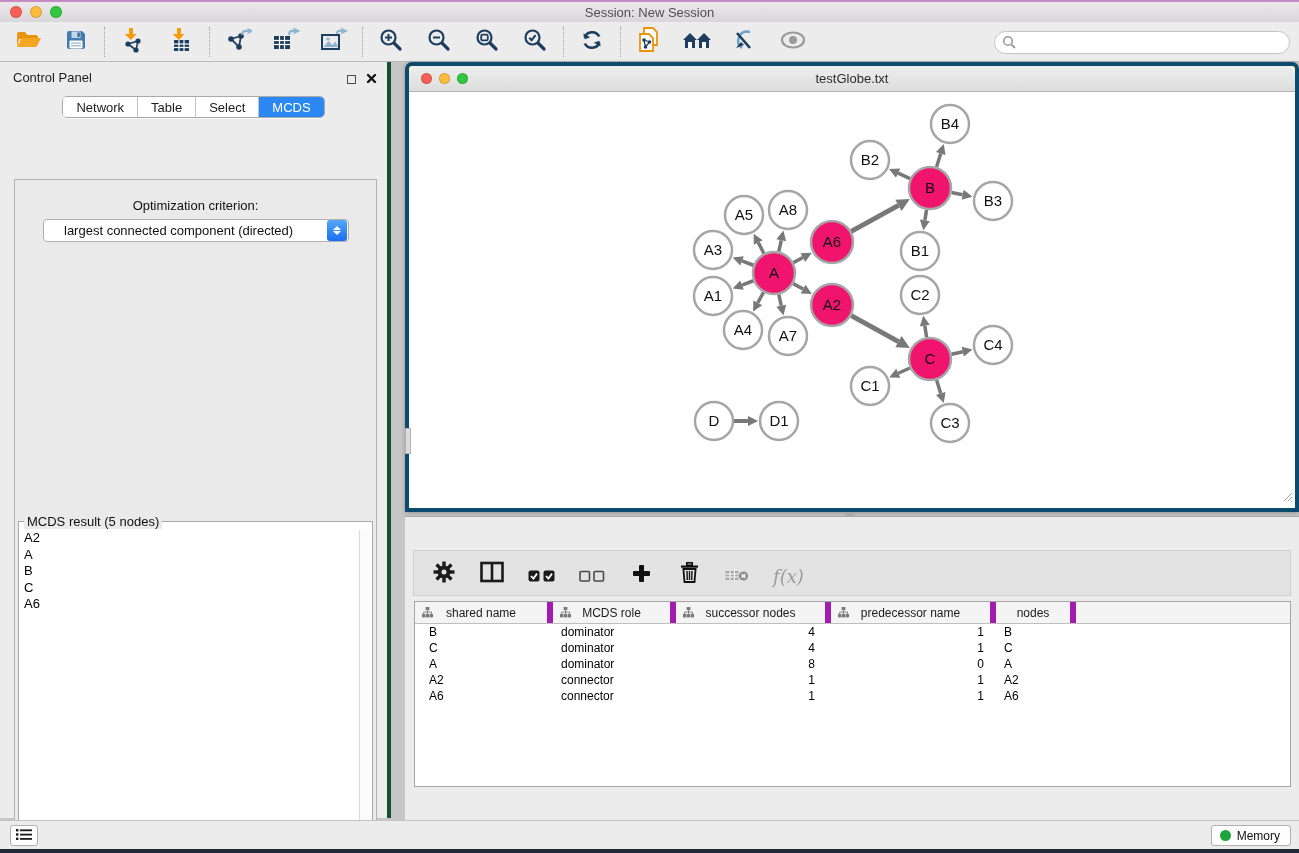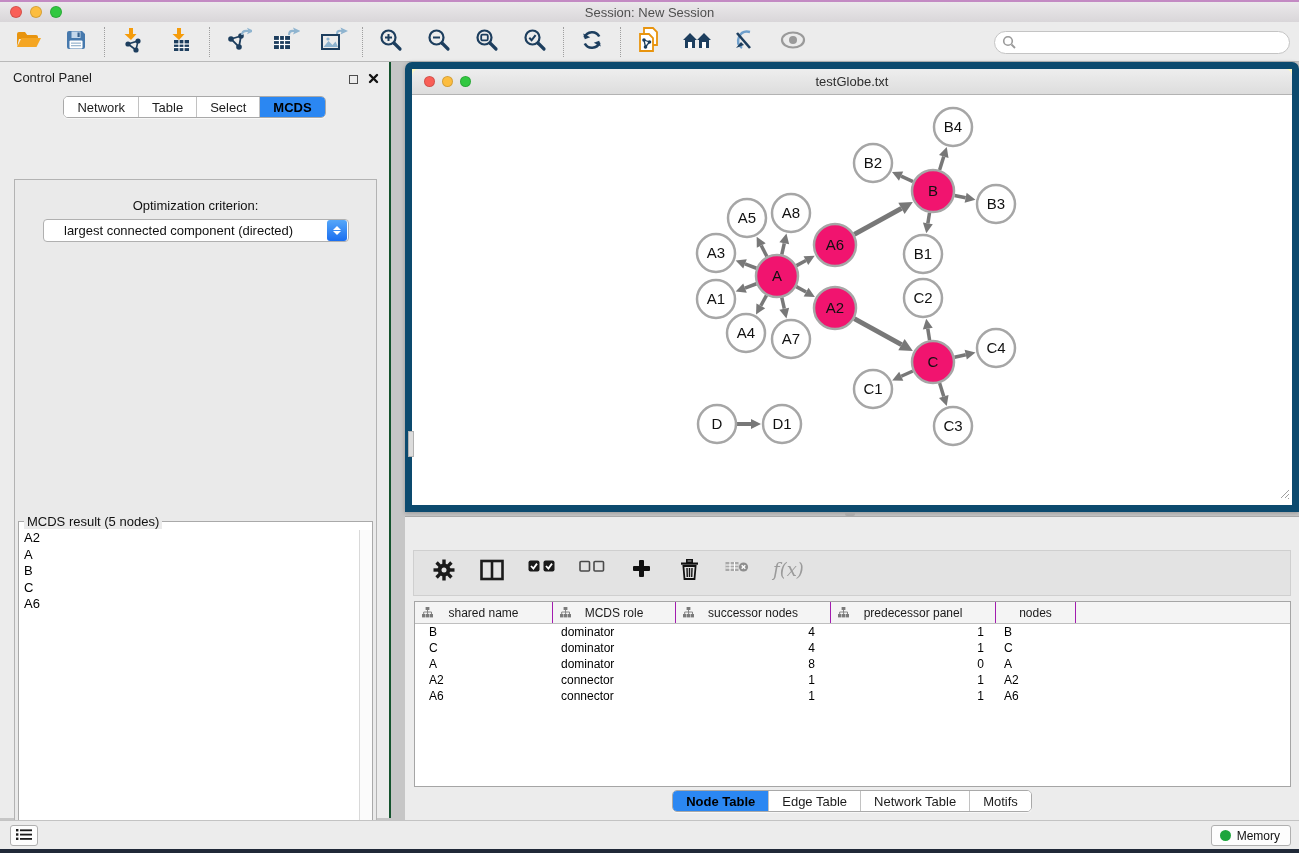--- a/index.html
+++ b/index.html
@@ -32,36 +32,36 @@
   .tb-btn { width:28px; height:28px; display:flex; align-items:center; justify-content:center; cursor:default; }
   .search-wrap { position:absolute; right:9px; top:9px; }
   .search-field {
     width:296px; height:23px; border:1px solid #c4c4c4; border-radius:12px;
     background:#fff; padding:0 8px 0 26px; font-size:13px; outline:none; color:#333;
   }
   .search-glass { position:absolute; left:8px; top:4px; }
   
   .control-panel {
     position:absolute; left:0; top:62px; width:391px; height:756px;
-    background:#ececec; border-right:2px solid #14532d;
+    background:#ececec; border-right:4px solid #14532d;
   }
   .panel-head { position:relative; height:30px; }
   .panel-title { position:absolute; left:13px; top:8px; font-size:13px; color:#1d1d1d; }
   .panel-icons { position:absolute; right:10px; top:8px; display:flex; gap:10px; align-items:center; }
   .seg-wrap { position:absolute; left:0; width:100%; display:flex; justify-content:center; }
   .seg-control {
     display:inline-flex; background:#fff; border:1px solid #a9a9a9; border-radius:5px;
     overflow:hidden; height:22px; box-shadow:0 1px 0 rgba(255,255,255,.6);
   }
   .seg {
     padding:0 13px; font-size:13px; color:#1c1c1c; display:flex; align-items:center;
     border-right:1px solid #c2c2c2; background:#fff;
   }
   .seg:last-child { border-right:none; }
-  .seg.sel { background:#2b87f2; color:#000000;font-weight:bold; }
+  .seg.sel { background:#2b87f2; color:#ffffff; }
   .cp-content {
     position:absolute; left:14px; top:117px; width:363px; height:686px;
     border:1px solid #b3b3b3; background:#eaeaea;
   }
   .opt-label { position:absolute; left:0; top:18px; width:100%; text-align:center; font-size:13px; color:#111; }
   .dropdown {
     position:absolute; left:28px; top:39px; width:306px; height:23px;
     background:#fff; border:1px solid #b0b0b0; border-radius:4px;
     display:flex; align-items:center; font-size:13px; color:#111;
   }
@@ -87,21 +87,21 @@
   .result-legend {
     position:absolute; left:5px; top:-8px; background:#eaeaea; padding:0 3px;
     font-size:13px; color:#111;
   }
   .result-list { position:absolute; left:1px; top:8px; right:14px; bottom:1px; overflow:hidden; }
   .result-item { font-size:13px; color:#000; line-height:16.5px; padding-left:4px; }
   .result-scroll { position:absolute; right:0; top:8px; bottom:0; width:13px; background:#fbfbfb; border-left:1px solid #d9d9d9; }
   
   .net-window {
     position:absolute; left:405px; top:62px; width:894px; height:450px;
-    background:#fef9c3; border:7px solid #0c4a6e; border-radius:7px 7px 0 0;
+    background:#fef9c3; border:4px solid #0c4a6e; border-radius:7px 7px 0 0;
     box-shadow:0 1px 4px rgba(0,0,0,.25);
   }
   .net-titlebar {
     position:absolute; left:0; top:0; width:100%; height:26px;
     background:linear-gradient(#eeeeee,#dddddd); border-bottom:1px solid #b3b3b3;
     border-radius:7px 7px 0 0; display:flex; align-items:center;
   }
   .net-lights { position:absolute; left:12px; top:7px; display:flex; gap:7px; }
   .net-title { width:100%; text-align:center; font-size:13px; color:#2e2e2e; }
   .net-canvas { position:absolute; left:0; top:26px; right:0; bottom:0; overflow:hidden; background:#fff; }
@@ -111,30 +111,30 @@
   
   .table-panel {
     position:absolute; left:405px; top:516px; width:894px; height:304px;
     background:#ececec; border-top:1px solid #a8a8a8;
   }
   .tp-toolbar {
     position:absolute; left:8px; right:8px; top:33px; height:46px;
     background:#e3e3e3; border:1px solid #cfcfcf;
     display:flex; align-items:center; gap:24px; padding-left:18px;
   }
-  .tp-btn { display:flex; align-items:flex-start; justify-content:center; min-width:24px; height:28px; }
+  .tp-btn { display:flex; align-items:flex-end; justify-content:center; min-width:24px; height:28px; }
   .fx-label { font-size:18px; font-style:italic; font-family:"DejaVu Serif","Liberation Serif",serif; color:#9b9b9b; }
   .data-table {
     position:absolute; left:9px; top:84px; width:877px; height:186px;
     background:#fff; border:1px solid #a5a5a5; overflow:hidden;
   }
   .thead { display:grid; grid-template-columns:138px 123px 155px 165px 80px 1fr; height:22px;
     background:#f4f4f4; border-bottom:1px solid #bfbfbf; }
   .th { position:relative; display:flex; align-items:center; justify-content:center;
-    font-size:12px; color:#1b1b1b; border-right:1px solid #a21caf; }
+    font-size:12px; color:#1b1b1b; border-right:6px solid #a21caf; }
   .th:last-child { border-right:none; }
   .th .tree-ic { position:absolute; left:7px; top:5px; }
   .trow { display:grid; grid-template-columns:138px 123px 155px 165px 80px 1fr; height:16px; }
   .td { font-size:12px; color:#000; line-height:16px; white-space:nowrap; overflow:hidden; }
   .td.a-l0 { padding-left:14px; } .td.a-l { padding-left:8px; }
   .td.a-r0 { text-align:right; padding-right:16px; } .td.a-r1 { text-align:right; padding-right:12px; }
   .tp-tabs { position:absolute; left:0; width:100%; top:273px; display:flex; justify-content:center; }
   
   .statusbar {
     position:absolute; left:0; top:820px; width:100%; height:29px;
@@ -591,21 +591,21 @@
           <span>successor nodes</span>
         </div>
         <div class="th">
           <svg class="tree-ic" width="11" height="11" viewBox="0 0 11 11" fill="#7a7a7a">
             <rect x="3.6" y="0" width="3.8" height="3"></rect>
             <rect x="0" y="7" width="3.4" height="3.4"></rect>
             <rect x="3.9" y="7" width="3.4" height="3.4"></rect>
             <rect x="7.8" y="7" width="3.4" height="3.4"></rect>
             <path d="M5.5 3 v2 M1.7 7 V5 h7.8 V7 M5.6 5 v2" stroke="#7a7a7a" stroke-width="0.9" fill="none"></path>
           </svg>
-          <span>predecessor panel</span>
+          <span>predecessor name</span>
         </div>
         <div class="th">
           <span>nodes</span>
         </div>
         <div class="th"></div>
       </div>
     <div class="tbody">
         <div class="trow">
           <div class="td a-l0">B</div>
           <div class="td a-l">dominator</div>
@@ -641,28 +641,20 @@
         <div class="trow">
           <div class="td a-l0">A6</div>
           <div class="td a-l">connector</div>
           <div class="td a-r0">1</div>
           <div class="td a-r1">1</div>
           <div class="td a-l">A6</div>
           <div class="td"></div>
         </div>
       </div>
   </div>
-  <div class="tp-tabs">
-    <div class="seg-control">
-        <div class="seg sel">Node Table</div>
-        <div class="seg">Edge Table</div>
-        <div class="seg">Network Table</div>
-        <div class="seg">Motifs</div>
-      </div>
-  </div>
 </div>
 
 <div class="statusbar">
   <div class="status-left-btn">
     <span><svg width="16" height="13" viewBox="0 0 16 13" fill="#1b1b1b">
           <rect x="0" y="1" width="2.4" height="2.4"></rect>
           <rect x="4" y="1.4" width="12" height="1.8"></rect>
           <rect x="0" y="5.3" width="2.4" height="2.4"></rect>
           <rect x="4" y="5.7" width="12" height="1.8"></rect>
           <rect x="0" y="9.6" width="2.4" height="2.4"></rect>

